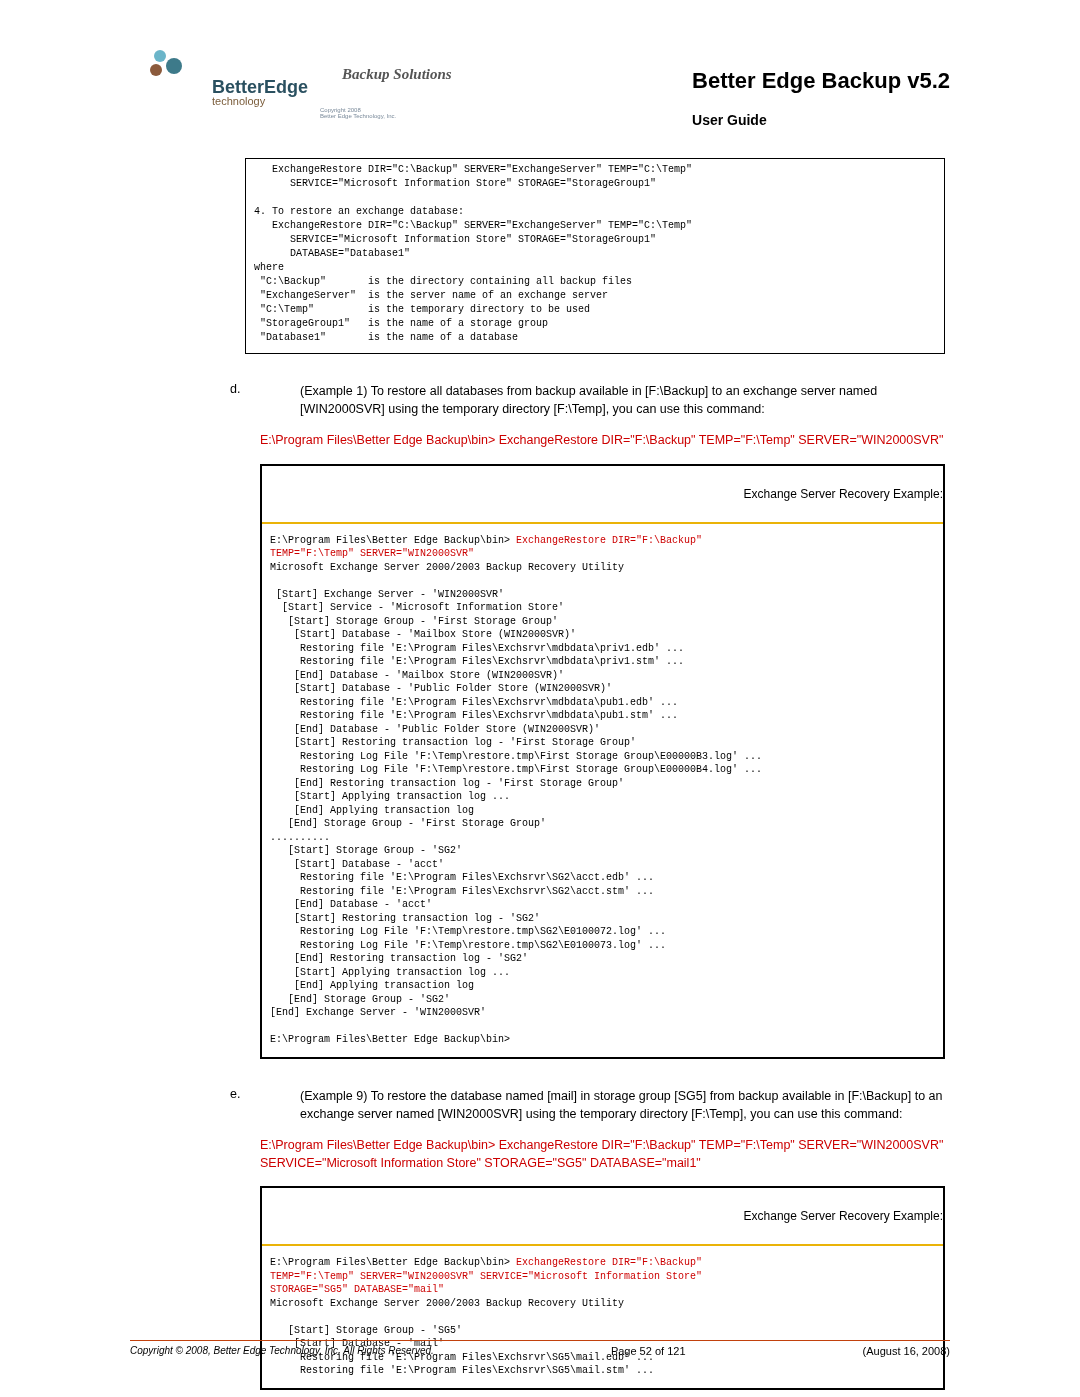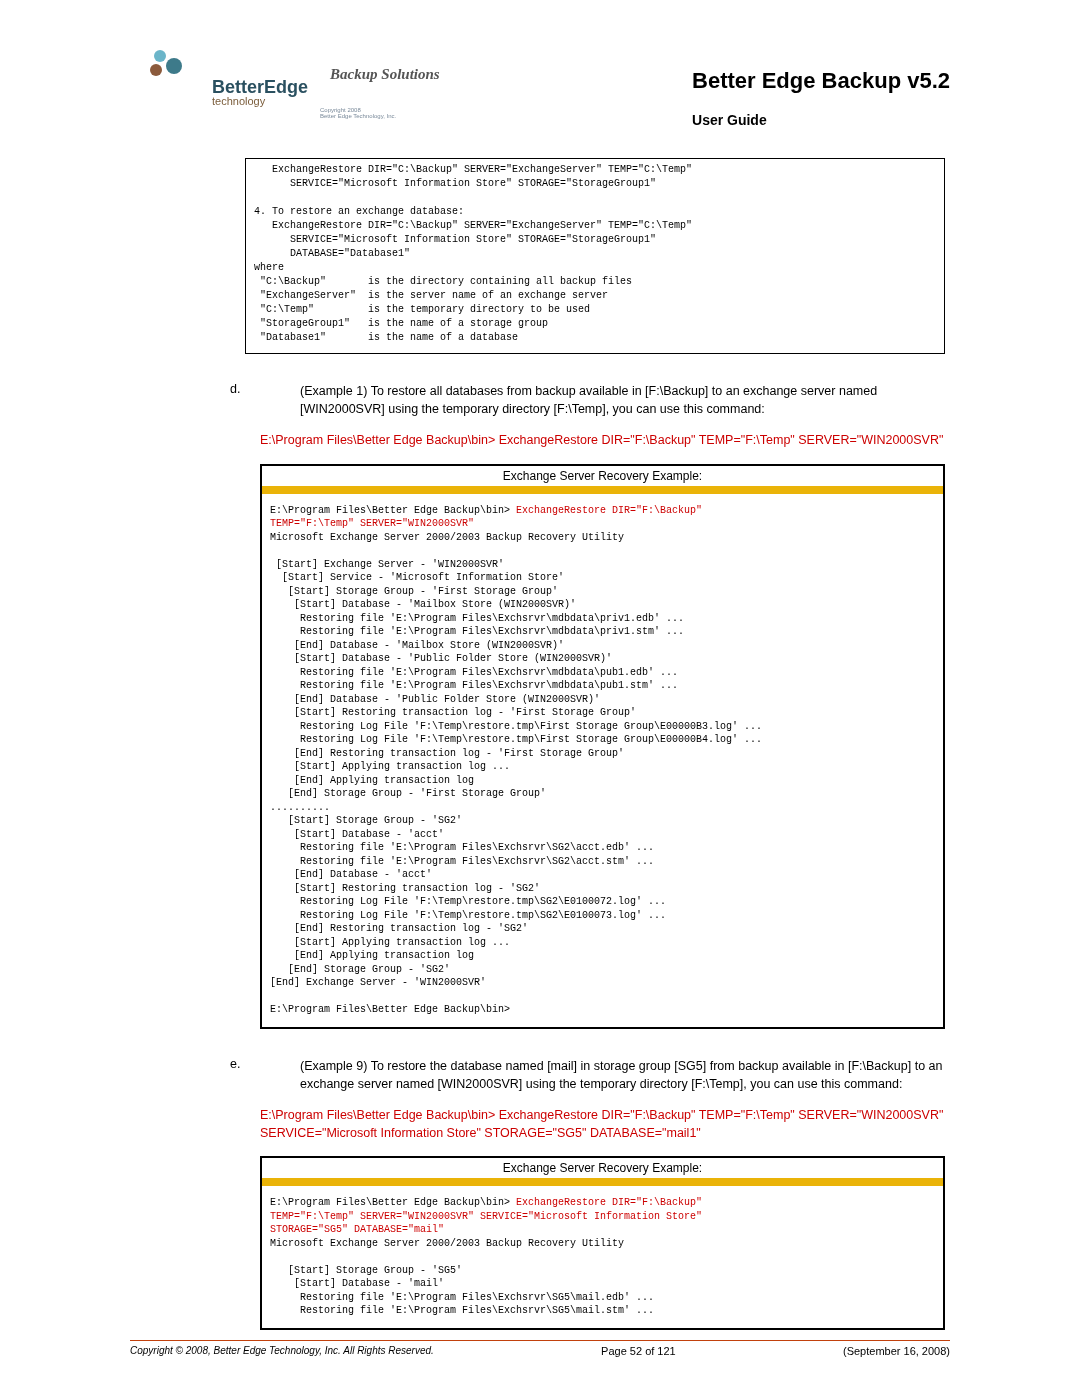--- a/index.html
+++ b/index.html
@@ -38,21 +38,21 @@
       line-height: 1;
     }
     .logo-text .sub { font-size: 11px; font-weight: normal; color: #7a5c3a; display: block; }
     .backup-solutions {
       font-family: Georgia, serif;
       font-weight: bold;
       font-style: italic;
       color: #555;
       font-size: 15px;
       margin-top: 16px;
-      margin-left: 10px;
+      margin-left: 22px;
     }
     .tiny-copy {
       font-size: 6px;
       color: #7a8a9a;
       margin-top: 24px;
     }
     .title-area {
       text-align: left;
       margin-top: 18px;
     }
@@ -90,24 +90,24 @@
       margin: 14px 0 14px 30px;
       line-height: 1.4;
     }
     .example-box {
       border: 2px solid #000;
       margin-left: 30px;
       margin-right: 5px;
       margin-bottom: 28px;
     }
     .example-title {
-      text-align: center;
+      text-align: right;
       font-size: 12px;
-      padding: 3px 0;
-      border-bottom: 8px solid #eab308;
+      padding: 21px 0;
+      border-bottom: 2px solid #eab308;
     }
     .example-body {
       font-family: "Courier New", monospace;
       font-size: 10px;
       line-height: 1.35;
       padding: 10px 8px;
       white-space: pre;
     }
     .example-body .red { color: #cc0000; }
     .footer {
@@ -234,14 +234,14 @@
     [Start] Database - 'mail'
      Restoring file 'E:\Program Files\Exchsrvr\SG5\mail.edb' ...
      Restoring file 'E:\Program Files\Exchsrvr\SG5\mail.stm' ...</span></div>
   </div>
 
 </div>
 
 <div class="footer">
   <span class="copyright">Copyright © 2008, Better Edge Technology, Inc.   All Rights Reserved.</span>
   <span>Page 52 of 121</span>
-  <span>(September 16, 2008)</span>
+  <span>(August 16, 2008)</span>
 </div>
 
 </body></html>

